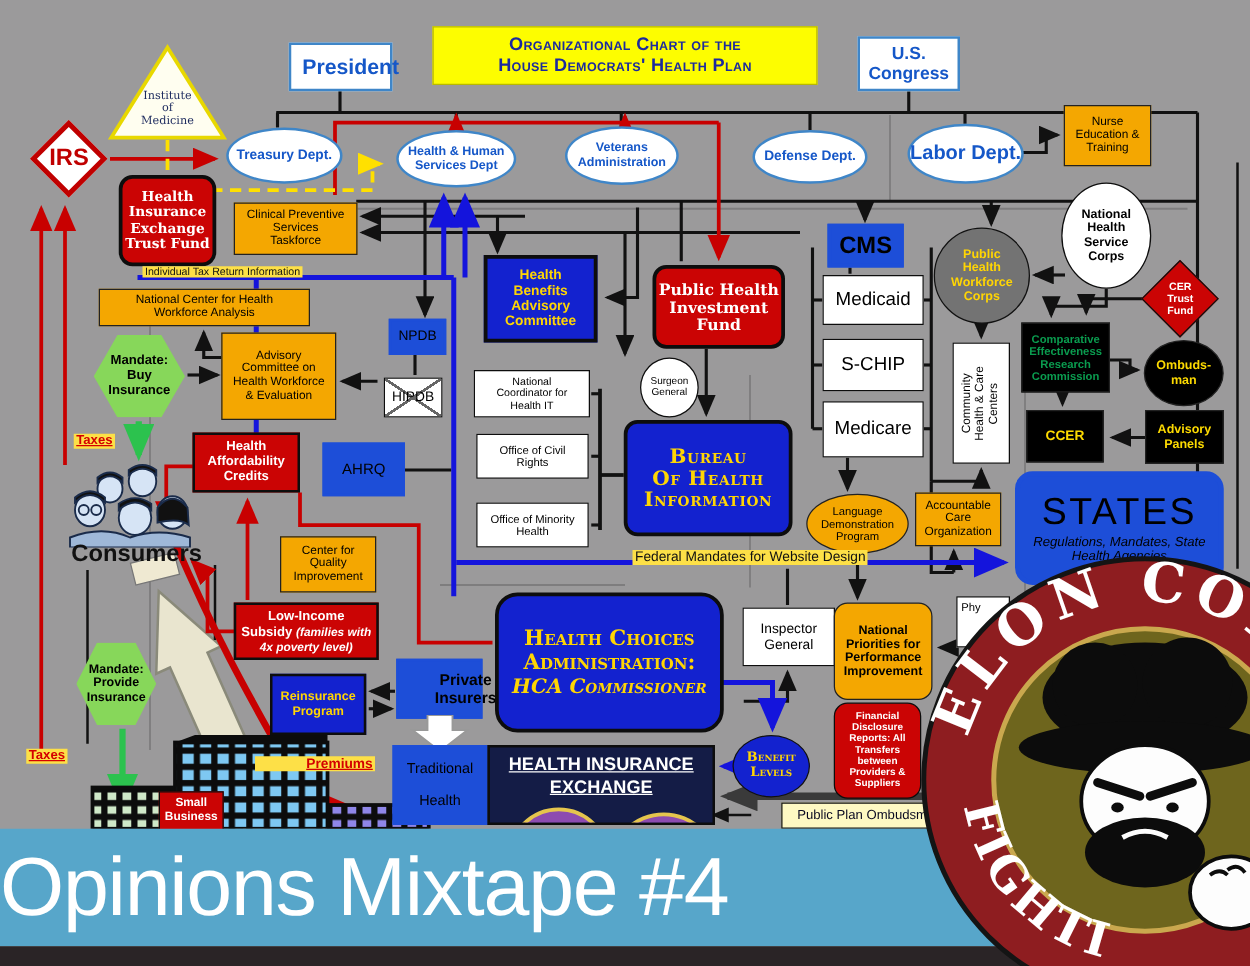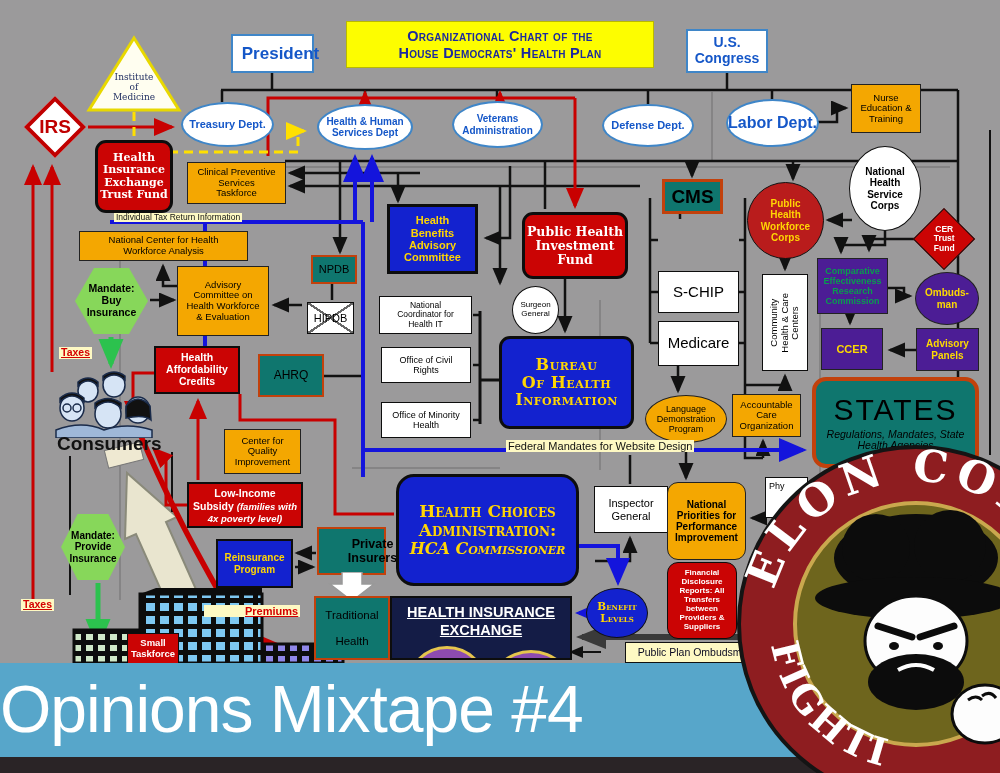--- a/index.html
+++ b/index.html
@@ -2,37 +2,37 @@
 <html><head>
 <meta charset="utf-8">
 <style>
   html,body{margin:0;padding:0;background:#666;}
   #stage{position:relative;width:1000px;height:773px;background:#9b9a9b;overflow:hidden;
          font-family:"Liberation Sans",sans-serif;}
   svg.layer{position:absolute;left:0;top:0;z-index:1;pointer-events:none;}
   svg.art{position:absolute;z-index:2;pointer-events:none;}
   .n{position:absolute;display:flex;flex-direction:column;align-items:center;justify-content:center;
      text-align:center;white-space:pre-line;box-sizing:border-box;line-height:1.12;z-index:2;}
-  .wh{background:#0f766e;border:2px solid #c2410c;color:#000;}
+  .wh{background:#1d4ed8;border:2px solid #1d4ed8;color:#000;}
   .wh1{background:#fff;border:1.5px solid #0d0d0d;color:#000;}
   .bb{background:#fff;border:2px solid #3f86c8;color:#1557c8;font-weight:700;}
   .or{background:#f4a701;border:1px solid #222;color:#000;}
   .rd{background:#cb0404;border:2px solid #0d0d0d;color:#fff;font-weight:700;}
   .bl{background:#1322cf;border:2px solid #0d0d0d;color:#ffd503;font-weight:700;}
-  .cy{background:#4c1d95;border:1px solid #222;font-weight:700;}
+  .cy{background:#000000;border:1px solid #222;font-weight:700;}
   .el{border-radius:50%;}
   .ro{border-radius:11px;}
   .sc{font-variant:small-caps;font-family:"DejaVu Serif",serif;}
   .serif{font-family:"DejaVu Serif",serif;}
   .rot{transform:rotate(45deg);}
   .rot>span{transform:rotate(-45deg);display:block;}
   .hex{background:#87d75a;clip-path:polygon(26% 0,74% 0,100% 50%,74% 100%,26% 100%,0 50%);
        font-weight:700;color:#000;border:none;}
   .vert{writing-mode:vertical-rl;transform:rotate(180deg);white-space:pre-line;}
-  .lab{position:absolute;z-index:3;background:#fef9c3;padding:0 2px;line-height:1.1;white-space:nowrap;}
+  .lab{position:absolute;z-index:3;background:#fde047;padding:0 2px;line-height:1.1;white-space:nowrap;}
   .redlab{color:#d40000;font-weight:700;text-decoration:underline;}
   .u{text-decoration:underline;}
   .xover{position:absolute;inset:0;
      background:linear-gradient(to top right,transparent 47.5%,#666 47.5%,#666 52%,transparent 52%),
                 linear-gradient(to top left,transparent 47.5%,#666 47.5%,#666 52%,transparent 52%);}
   .banner{position:absolute;left:0;top:663px;width:1000px;height:94px;background:#57a6ca;z-index:4;}
   .banner .txt{position:absolute;left:0px;top:8px;color:#fff;font-size:66px;letter-spacing:-1px;
       font-family:"Liberation Sans",sans-serif;white-space:nowrap;}
   .strip{position:absolute;left:0;top:757px;width:1000px;height:16px;background:#2a2426;z-index:4;}
   #logo{z-index:5;}
@@ -213,31 +213,32 @@
 Exchange
 Trust Fund</div>
   <div class="n or" style="left:187px;top:162px;width:99px;height:42px;font-size:9.5px;">Clinical Preventive
 Services
 Taskforce</div>
   <div class="n wh1 el" style="left:849px;top:146px;width:72px;height:85px;font-size:10px;font-weight:700;">National
 Health
 Service
 Corps</div>
   <div class="n wh" style="left:662px;top:179px;width:61px;height:35px;border-width:3px;font-size:19px;font-weight:700;">CMS</div>
-  <div class="n el" style="left:747px;top:182px;width:77px;height:77px;background:#b91c1c;border:1px solid #111;color:#ffd503;font-weight:700;font-size:10px;">Public
+  <div class="n el" style="left:747px;top:182px;width:77px;height:77px;background:#737373;border:1px solid #111;color:#ffd503;font-weight:700;font-size:10px;">Public
 Health
 Workforce
 Corps</div>
 
   <div class="n rot" style="left:922px;top:217px;width:44px;height:44px;background:#cb0404;border:1px solid #111;">
     <span style="color:#fff;font-weight:700;font-size:8.5px;line-height:1.1;white-space:pre-line;">CER
 Trust
 Fund</span>
   </div>
 
+  <div class="n wh1" style="left:658px;top:220px;width:81px;height:40px;font-size:15px;">Medicaid</div>
   <div class="n wh1" style="left:658px;top:271px;width:81px;height:42px;font-size:15px;">S-CHIP</div>
   <div class="n wh1" style="left:658px;top:321px;width:81px;height:45px;font-size:15px;">Medicare</div>
 
   <div class="n or" style="left:79px;top:231px;width:169px;height:30px;font-size:9.5px;">National Center for Health
 Workforce Analysis</div>
   <div class="n wh" style="left:311px;top:255px;width:46px;height:29px;font-size:11px;">NPDB</div>
   <div class="n wh1" style="left:307px;top:302px;width:47px;height:32px;font-size:11px;">
     <div class="xover"></div>
     <span style="position:relative;">HIPDB</span>
   </div>
@@ -364,21 +365,21 @@
           <rect x="2" y="2" width="7" height="6" fill="#8f86e8"></rect>
       </pattern>
     </defs>
     <rect x="80" y="6" width="122" height="69" fill="url(#wb)" stroke="#0c0c0c" stroke-width="3"></rect>
     <path d="M80,6 L96,0 H202 V6 Z" fill="#0c0c0c"></path>
     <rect x="14" y="42" width="64" height="33" fill="url(#wg)" stroke="#0c0c0c" stroke-width="3"></rect>
     <rect x="203" y="56" width="80" height="19" fill="url(#wp)" stroke="#0c0c0c" stroke-width="3"></rect>
   </svg>
 
   <div class="n rd" style="left:127px;top:633px;width:52px;height:32px;border-width:1.5px;font-size:9.5px;">Small
-Taskforce</div>
+Business</div>
 
   <div class="n bl ro sc" style="left:396px;top:474px;width:183px;height:112px;border-width:3px;border-radius:18px;">
     <span style="font-size:17px;">Health Choices
 Administration:</span>
     <span style="font-size:16px;font-style:italic;">HCA Commissioner</span>
   </div>
 
   <div class="n wh1" style="left:594px;top:486px;width:74px;height:47px;font-size:11px;">Inspector
 General</div>
   <div class="n or ro" style="left:667px;top:482px;width:79px;height:78px;border:1.5px solid #222;font-weight:700;font-size:10px;">National

